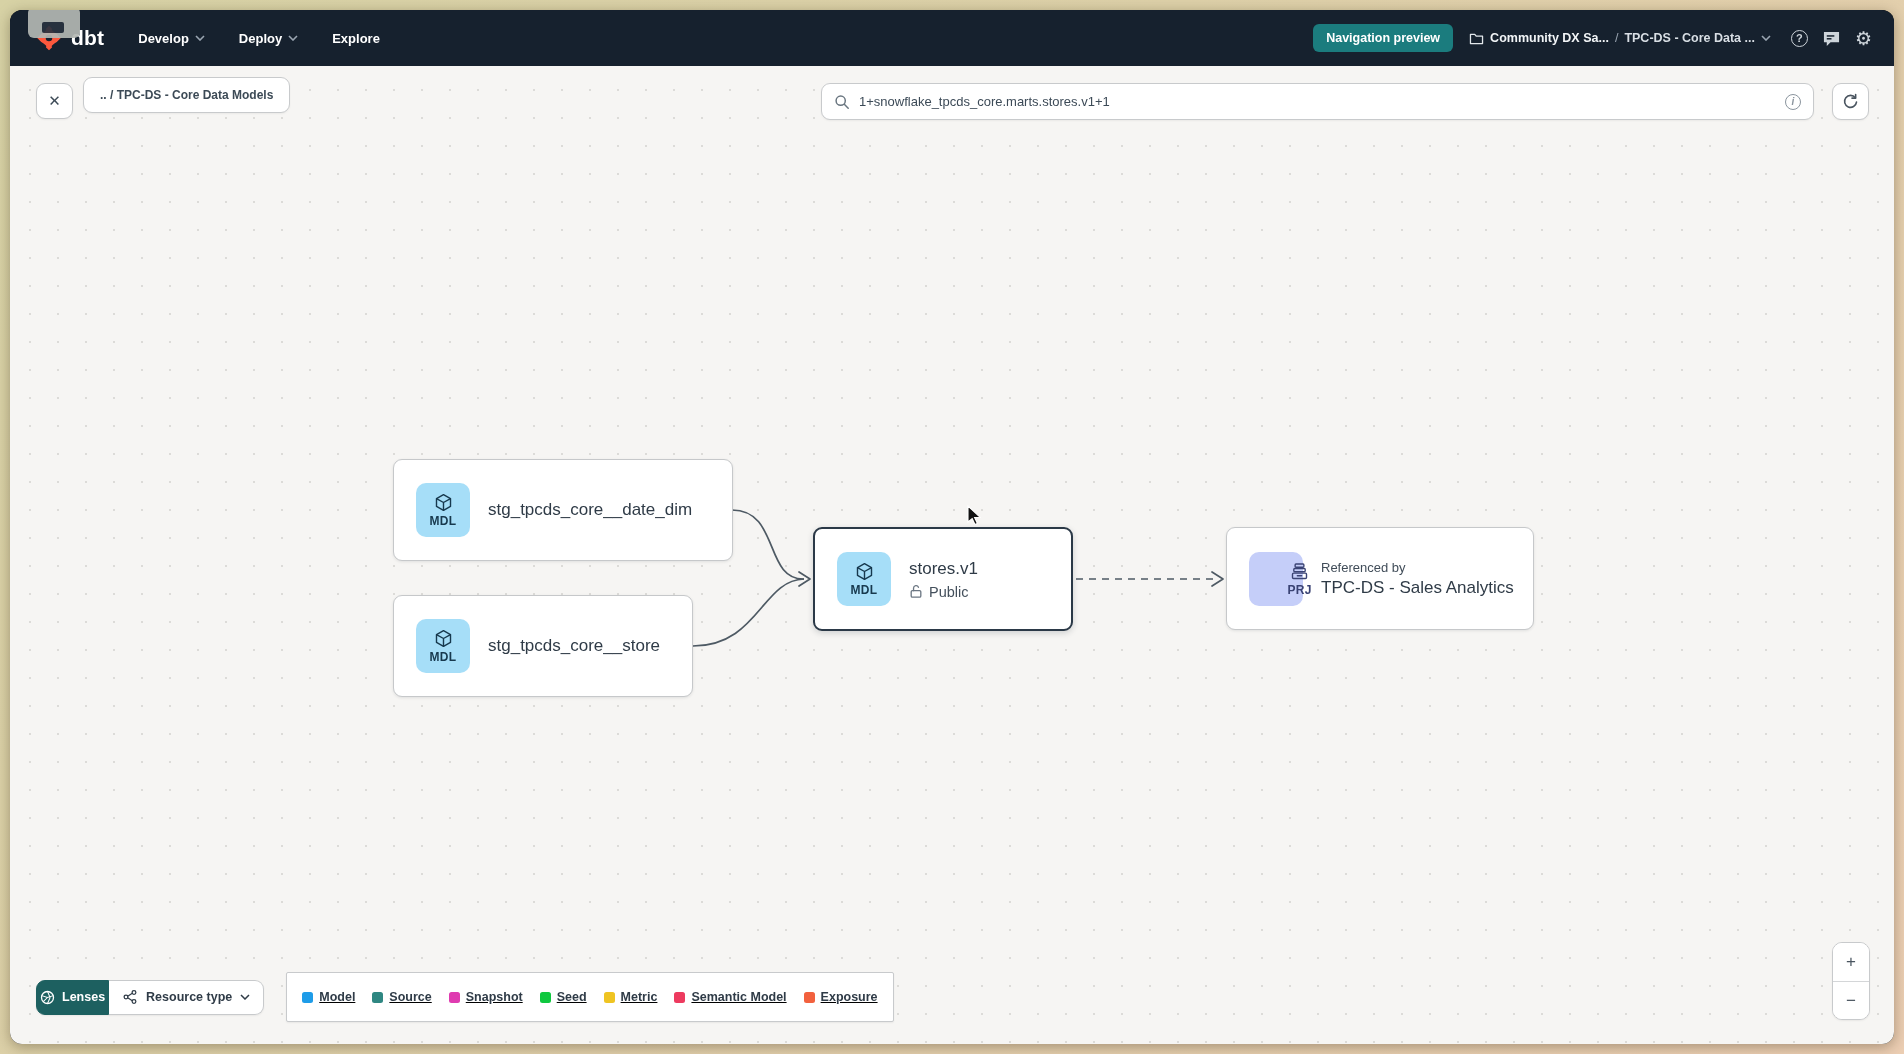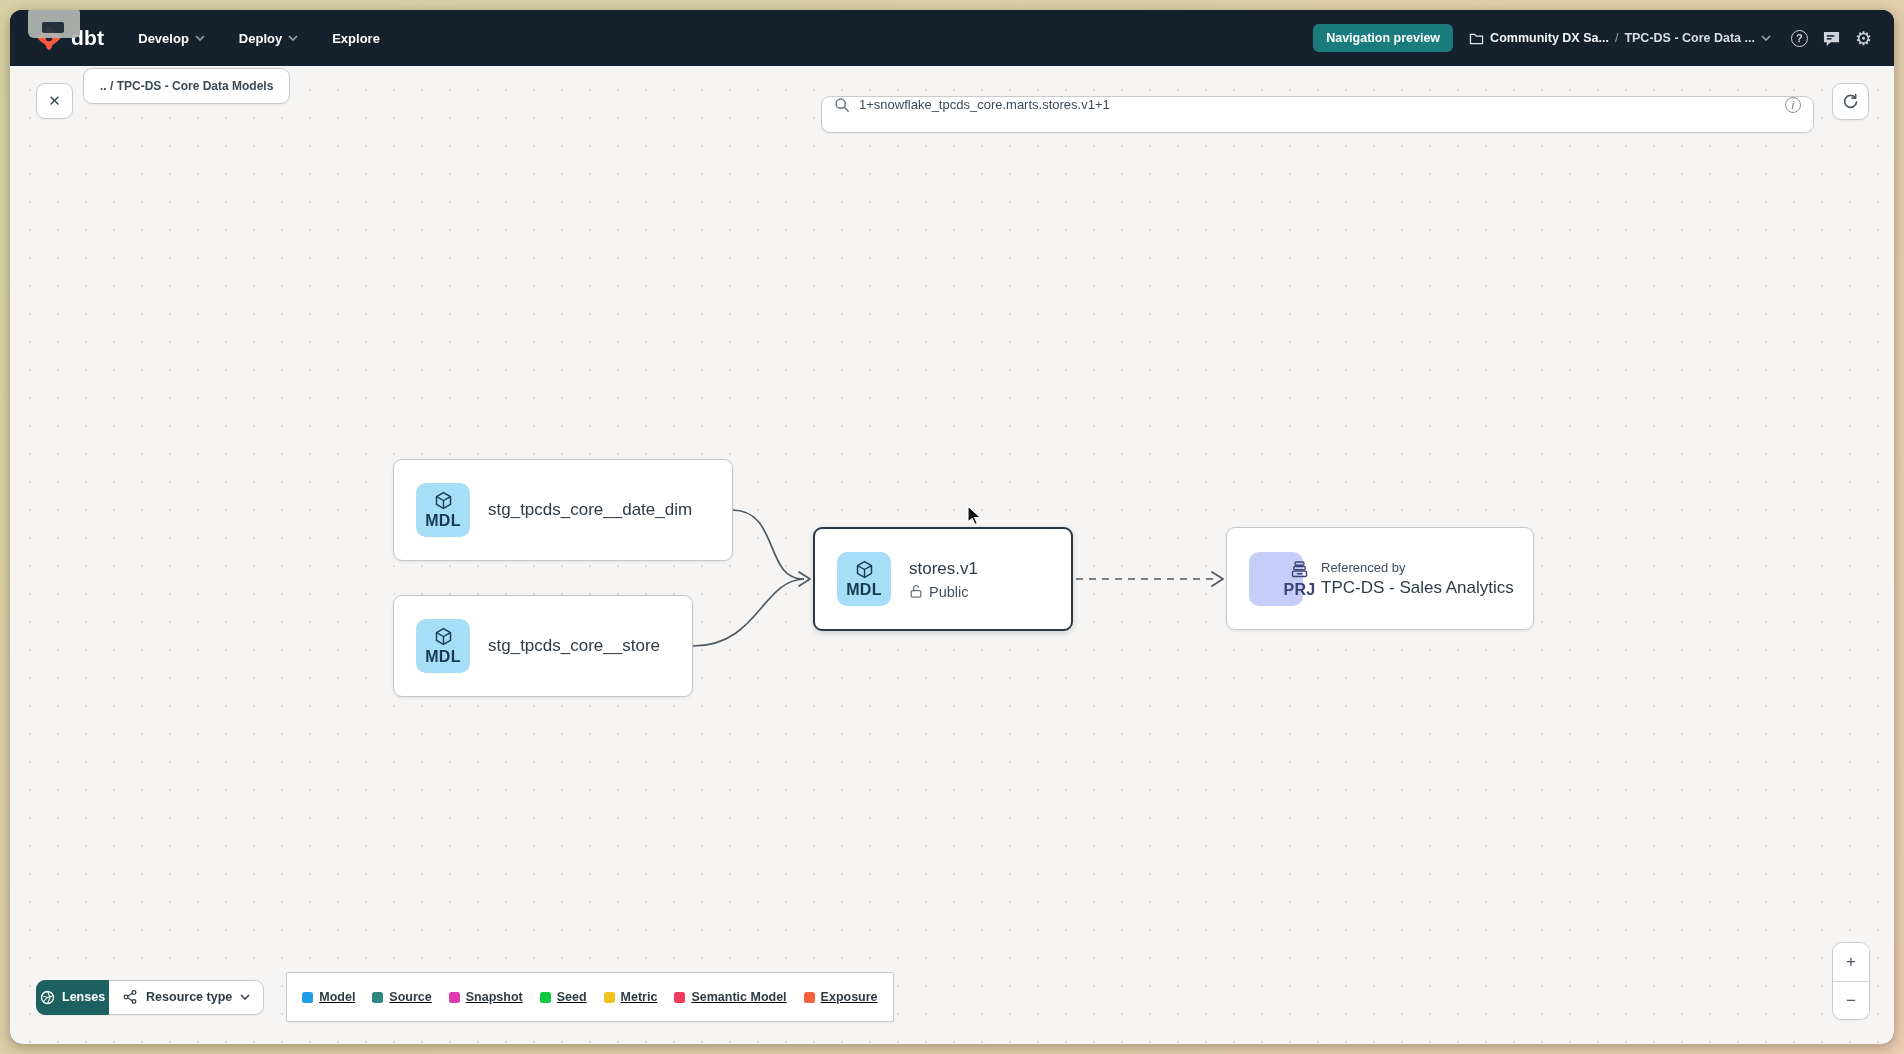--- a/index.html
+++ b/index.html
@@ -56,29 +56,29 @@
     background-size: 28px 28px; background-position: 6px 10px;
   }
   
   .tool-btn {
     position:absolute; background:#fff; border:1px solid #c8cacc; border-radius:9px;
     display:flex; align-items:center; justify-content:center;
     box-shadow:0 1px 2px rgba(0,0,0,.05); cursor:pointer;
   }
   .close-btn { left:26px; top:17px; width:37px; height:36px; font-size:15px; color:#3c4a56; }
   .crumb-chip {
-    position:absolute; left:73px; top:2px; height:36px; padding:0 16px;
+    position:absolute; left:73px; top:11px; height:36px; padding:0 16px;
     background:#fff; border:1px solid #c8cacc; border-radius:9px;
     display:flex; align-items:center; font-size:12px; font-weight:700; color:#3c4a56;
     box-shadow:0 1px 2px rgba(0,0,0,.05); cursor:pointer; white-space:nowrap;
   }
   .searchbar {
-    position:absolute; left:811px; top:30px; width:993px; height:37px;
+    position:absolute; left:811px; top:17px; width:993px; height:37px;
     background:#fff; border:1px solid #c8cacc; border-radius:9px;
-    display:flex; align-items:flex-start; padding:0 12px; gap:9px;
+    display:flex; align-items:center; padding:0 12px; gap:9px;
     box-shadow:0 1px 2px rgba(0,0,0,.05);
   }
   .searchbar input {
     flex:1; border:none; outline:none; font-family:"Liberation Sans",sans-serif;
     font-size:13px; color:#3c4a57; background:transparent;
   }
   .info-circle {
     width:16px; height:16px; border:1.3px solid #8b959e; border-radius:50%;
     display:flex; align-items:center; justify-content:center;
     font-size:10px; font-style:italic; font-weight:700; color:#8b959e; cursor:pointer;
@@ -90,21 +90,21 @@
     display:flex; align-items:center; gap:18px; padding:0 22px;
     box-shadow:0 1px 3px rgba(30,40,50,.10); cursor:pointer;
   }
   .node.selected { border:2px solid #2b3947; box-shadow:0 2px 6px rgba(30,40,50,.18); }
   .badge {
     width:54px; height:54px; border-radius:10px; flex:0 0 auto;
     display:flex; flex-direction:column; align-items:center; justify-content:center; gap:1px;
   }
   .badge-mdl { background:#a6def8; color:#17394e; }
   .badge-prj { background:#c5cef9; color:#3a4374;padding-left:47px; }
-  .badge-label { font-size:16px; font-weight:700; letter-spacing:.3px; }
+  .badge-label { font-size:12px; font-weight:700; letter-spacing:.3px; }
   .node-title { font-size:17px; font-weight:500; color:#2f3b47; white-space:nowrap; }
   .node-sub { display:flex; align-items:center; gap:6px; margin-top:5px; font-size:14.5px; color:#44505c; }
   .node-kicker { font-size:13px; color:#414d59; margin-bottom:3px; }
   .edges, .cursor-layer { position:absolute; left:0; top:0; width:100%; height:100%; pointer-events:none; }
   
   .footer { position:absolute; left:26px; bottom:22px; display:flex; align-items:center; gap:22px; }
   .btn-group { display:flex; height:35px; border-radius:9px; box-shadow:0 1px 2px rgba(0,0,0,.06); }
   .lenses-btn {
     display:flex; align-items:center; gap:7px; padding:0 3px;
     background:#1d6060; color:#fff; font-size:12.5px; font-weight:700;

